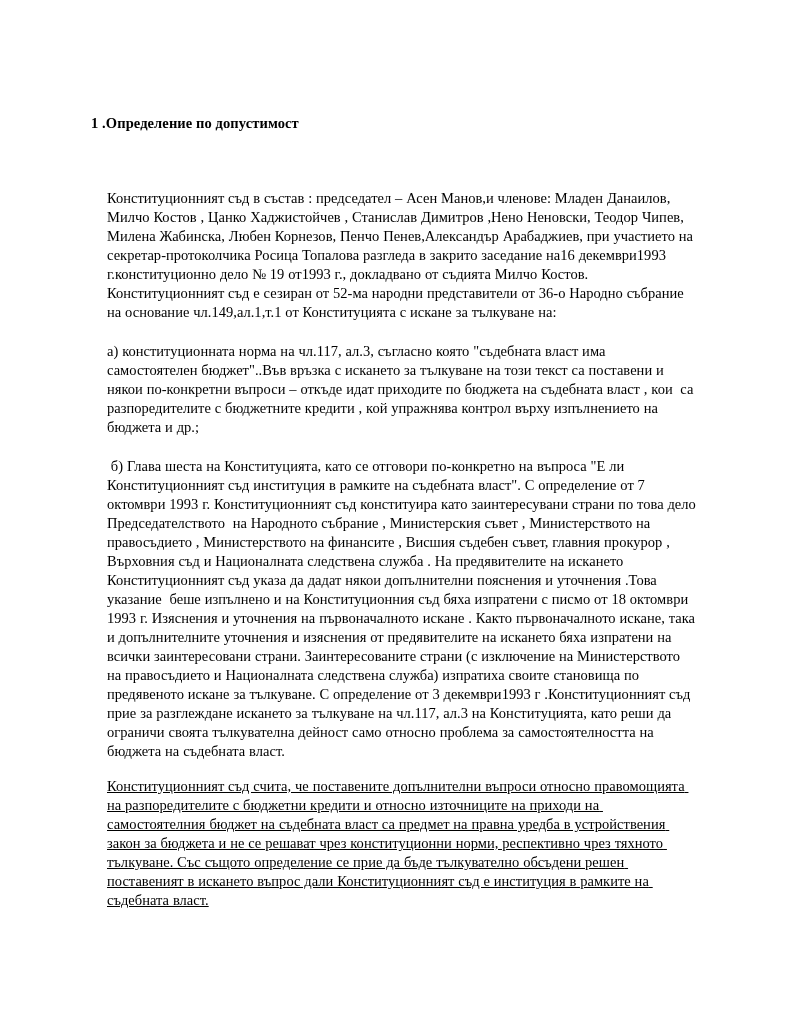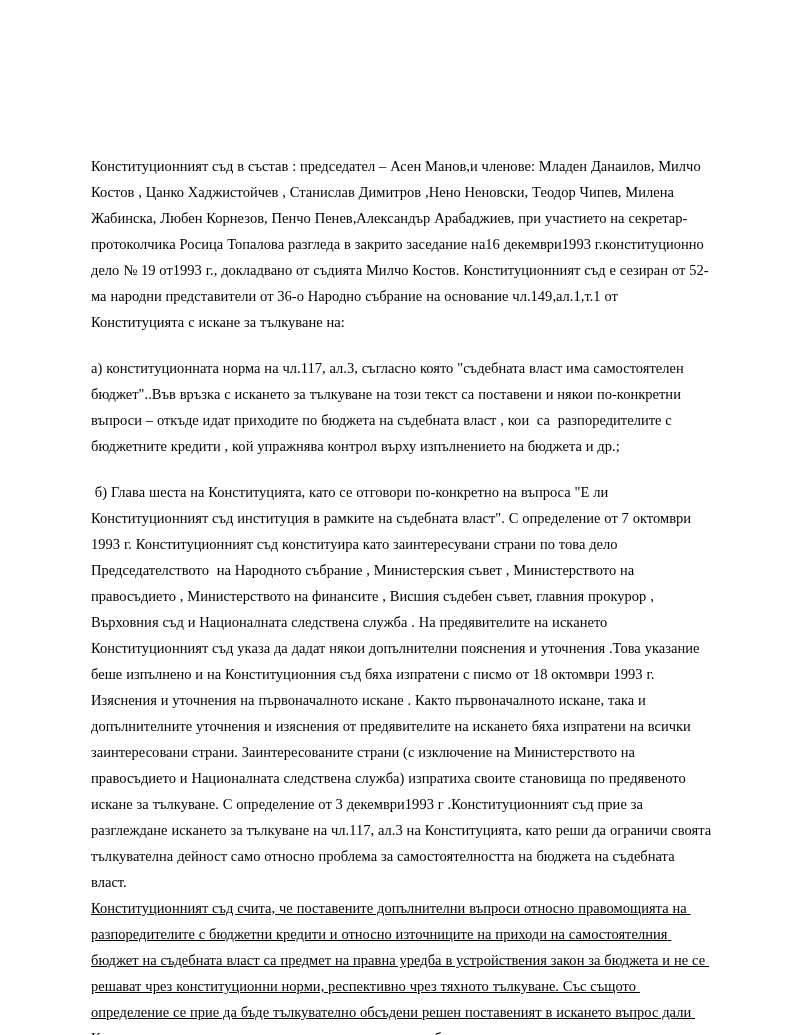--- a/index.html
+++ b/index.html
@@ -35,41 +35,42 @@
     line-height: 20px;
     margin: 0 0 0 0;
     letter-spacing: 0.1px;
     white-space: pre-wrap;
   }
   .spacer-after-title {
     height: 40px;
   }
   .para {
     font-size: 14.5px;
-    line-height: 26px;
-    margin: 0;
+    line-height: 19px;
+    margin: 16px;
     text-align: left;
     white-space: pre-wrap;
     word-spacing: 0.2px;
     letter-spacing: 0.02px;
   }
   .para + .para {
     margin-top: 20px;
   }
   .para.tight {
     margin-top: 0;
     text-decoration: underline;
   }
 </style>
 </head>
 <body>
 
 <div class="page">
   <div class="content">
 
+    <h1 class="doc-title">1 .Определение по допустимост</h1>
 
     <div class="spacer-after-title"></div>
 
     <p class="para">Конституционният съд в състав : председател – Асен Манов,и членове: Младен Данаилов, Милчо Костов , Цанко Хаджистойчев , Станислав Димитров ,Нено Неновски, Теодор Чипев, Милена Жабинска, Любен Корнезов, Пенчо Пенев,Александър Арабаджиев, при участието на секретар-протоколчика Росица Топалова разгледа в закрито заседание на16 декември1993 г.конституционно дело № 19 от1993 г., докладвано от съдията Милчо Костов. Конституционният съд е сезиран от 52-ма народни представители от 36-о Народно събрание на основание чл.149,ал.1,т.1 от Конституцията с искане за тълкуване на:</p>
 
     <p class="para">а) конституционната норма на чл.117, ал.3, съгласно която "съдебната власт има самостоятелен бюджет"..Във връзка с искането за тълкуване на този текст са поставени и някои по-конкретни въпроси – откъде идат приходите по бюджета на съдебната власт , кои  са  разпоредителите с бюджетните кредити , кой упражнява контрол върху изпълнението на бюджета и др.;</p>
 
     <p class="para"> б) Глава шеста на Конституцията, като се отговори по-конкретно на въпроса "Е ли Конституционният съд институция в рамките на съдебната власт". С определение от 7 октомври 1993 г. Конституционният съд конституира като заинтересувани страни по това дело Председателството  на Народното събрание , Министерския съвет , Министерството на правосъдието , Министерството на финансите , Висшия съдебен съвет, главния прокурор , Върховния съд и Националната следствена служба . На предявителите на искането Конституционният съд указа да дадат някои допълнителни пояснения и уточнения .Това указание  беше изпълнено и на Конституционния съд бяха изпратени с писмо от 18 октомври 1993 г. Изяснения и уточнения на първоначалното искане . Както първоначалното искане, така и допълнителните уточнения и изяснения от предявителите на искането бяха изпратени на всички заинтересовани страни. Заинтересованите страни (с изключение на Министерството на правосъдието и Националната следствена служба) изпратиха своите становища по предявеното искане за тълкуване. С определение от 3 декември1993 г .Конституционният съд прие за разглеждане искането за тълкуване на чл.117, ал.3 на Конституцията, като реши да ограничи своята тълкувателна дейност само относно проблема за самостоятелността на бюджета на съдебната власт.</p>
 
     <p class="para tight">Конституционният съд счита, че поставените допълнителни въпроси относно правомощията на разпоредителите с бюджетни кредити и относно източниците на приходи на самостоятелния бюджет на съдебната власт са предмет на правна уредба в устройствения закон за бюджета и не се решават чрез конституционни норми, респективно чрез тяхното тълкуване. Със същото определение се прие да бъде тълкувателно обсъдени решен поставеният в искането въпрос дали Конституционният съд е институция в рамките на съдебната власт.</p>

